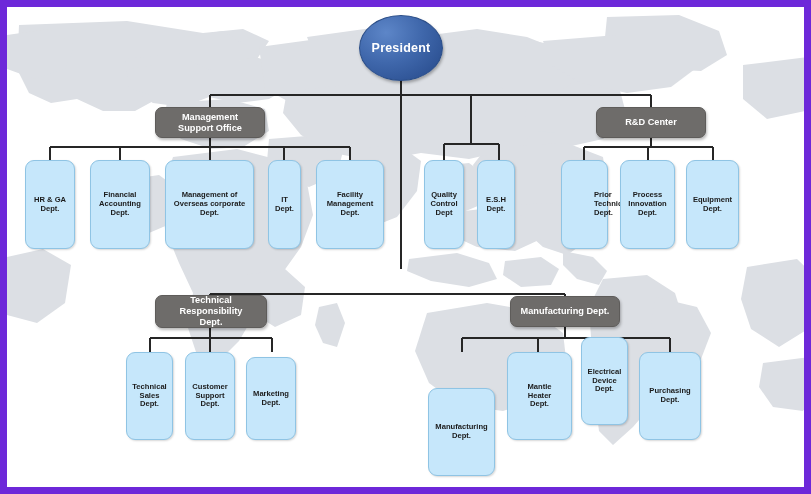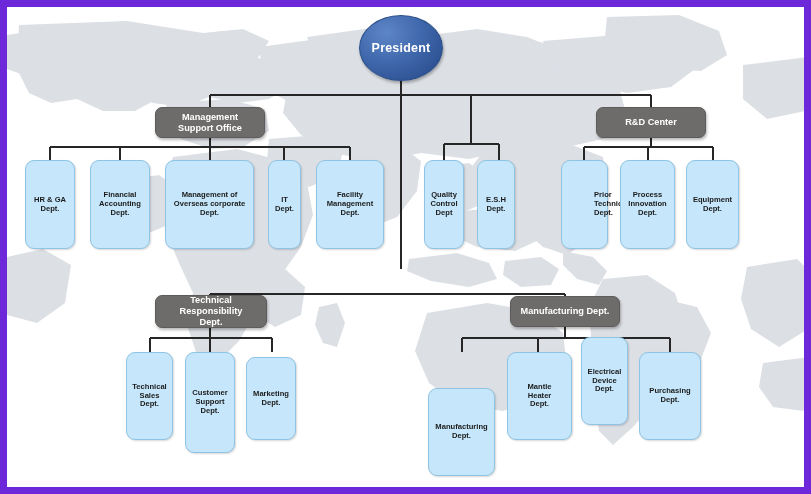--- a/index.html
+++ b/index.html
@@ -269,21 +269,21 @@
     </div>
 
     <div class="node dept" style="left:679px;top:153px;width:53px;height:89px;">
       <span class="txt">Equipment<br>Dept.</span>
     </div>
 
     <div class="node dept" style="left:119px;top:345px;width:47px;height:88px;">
       <span class="txt">Technical<br>Sales<br>Dept.</span>
     </div>
 
-    <div class="node dept" style="left:178px;top:345px;width:50px;height:101px;">
+    <div class="node dept" style="left:178px;top:345px;width:50px;height:88px;">
       <span class="txt">Customer<br>Support<br>Dept.</span>
     </div>
 
     <div class="node dept" style="left:239px;top:350px;width:50px;height:83px;">
       <span class="txt">Marketing<br>Dept.</span>
     </div>
 
     <div class="node dept" style="left:421px;top:345px;width:67px;height:88px;margin-top:36px;">
       <span class="txt">Manufacturing<br>Dept.</span>
     </div>

